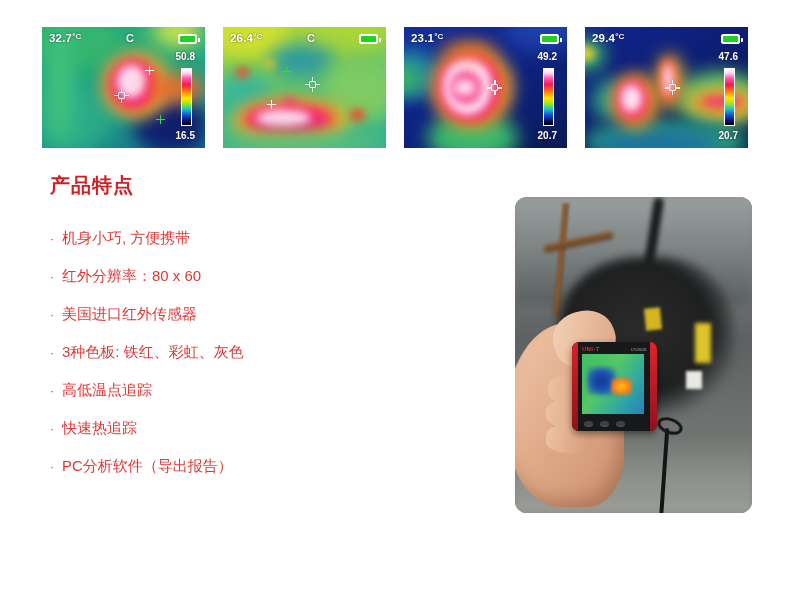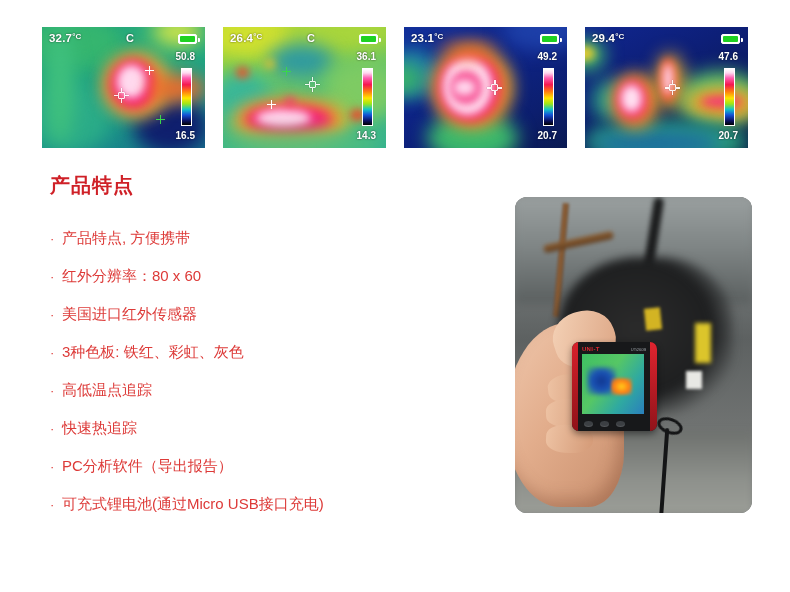--- a/index.html
+++ b/index.html
@@ -357,25 +357,20 @@
           <i class="r"></i>
       </div>
       <div class="spot cold" style="left:36%;top:33%;">
           <i class="v"></i>
           <i class="h"></i>
         </div>
       <div class="spot" style="left:27%;top:60%;">
           <i class="v"></i>
           <i class="h"></i>
         </div>
-      <div class="scale">
-        <div class="scale-max">36.1</div>
-        <div class="scale-bar"></div>
-        <div class="scale-min">14.3</div>
-      </div>
     </div>
 
     <div class="thermal-panel">
       <div class="thermal-bg" style="background:linear-gradient(150deg,#12309b 0%,#0e2487 40%,#0c1e6e 75%,#0a1a52 100%);">
         <div class="blob h" style="left:-12%;top:18%;width:34%;height:40%;background:#1f7fa8;"></div>
         <div class="blob h" style="left:-14%;top:30%;width:26%;height:26%;background:#38b06a;"></div>
         <div class="blob h" style="left:14%;top:70%;width:56%;height:42%;background:#3cb96c;"></div>
         <div class="blob h" style="left:60%;top:-14%;width:50%;height:34%;background:#1d3fa8;"></div>
         <div class="blob h" style="left:18%;top:18%;width:48%;height:64%;background:#e4c22c;"></div>
         <div class="blob h" style="left:20%;top:20%;width:42%;height:60%;background:#ef5a2b;"></div>
@@ -441,42 +436,39 @@
         <div class="scale-min">20.7</div>
       </div>
     </div>
 
   </div>
 
   <div class="features">
     <div class="features-title">产品特点</div>
 
     <div class="feature-item">
-      <span class="dot">·</span><span>产品特点, 方便携带</span>
+      <span class="dot">·</span><span>机身小巧, 方便携带</span>
     </div>
     <div class="feature-item">
       <span class="dot">·</span><span>红外分辨率：80 x 60</span>
     </div>
     <div class="feature-item">
       <span class="dot">·</span><span>美国进口红外传感器</span>
     </div>
     <div class="feature-item">
       <span class="dot">·</span><span>3种色板: 铁红、彩虹、灰色</span>
     </div>
     <div class="feature-item">
       <span class="dot">·</span><span>高低温点追踪</span>
     </div>
     <div class="feature-item">
       <span class="dot">·</span><span>快速热追踪</span>
     </div>
     <div class="feature-item">
       <span class="dot">·</span><span>PC分析软件（导出报告）</span>
-    </div>
-    <div class="feature-item">
-      <span class="dot">·</span><span>可充式锂电池(通过Micro USB接口充电)</span>
     </div>
   </div>
 
   <div class="photo">
     <div class="photo-bg"></div>
     <div class="machine-top"></div>
     <div class="hose"></div>
     <div class="pipe"></div>
     <div class="pipe2"></div>
     <div class="machine-dark"></div>

